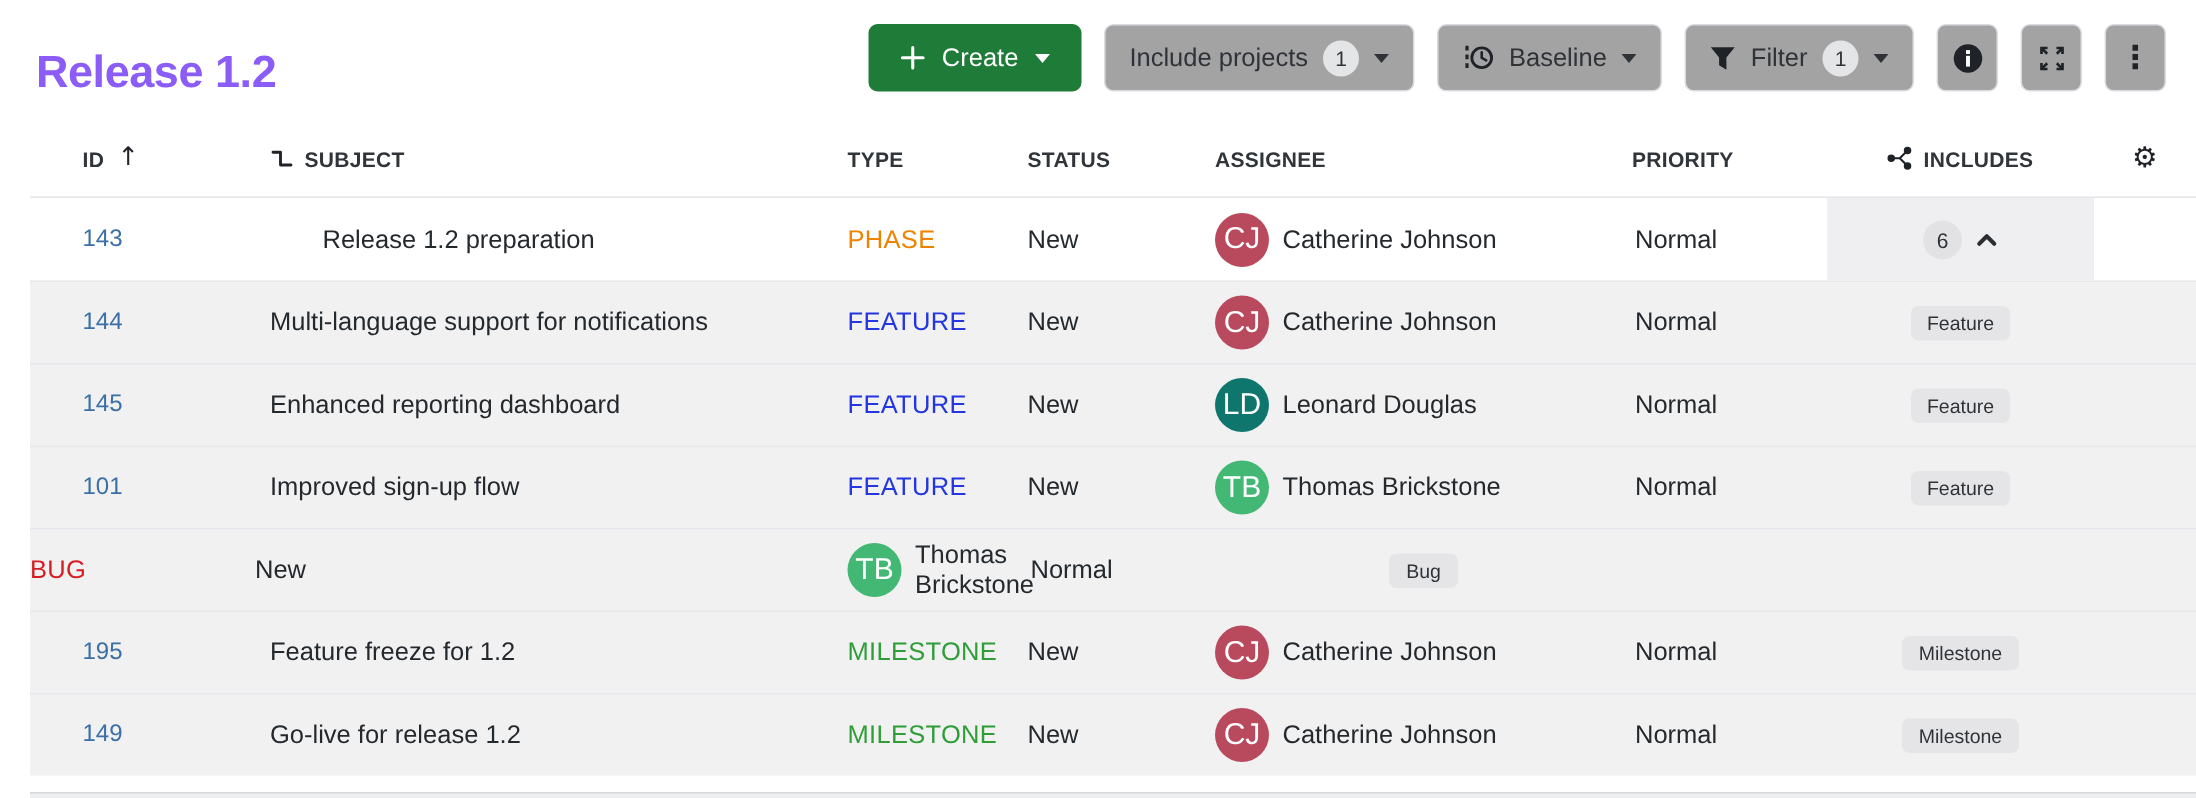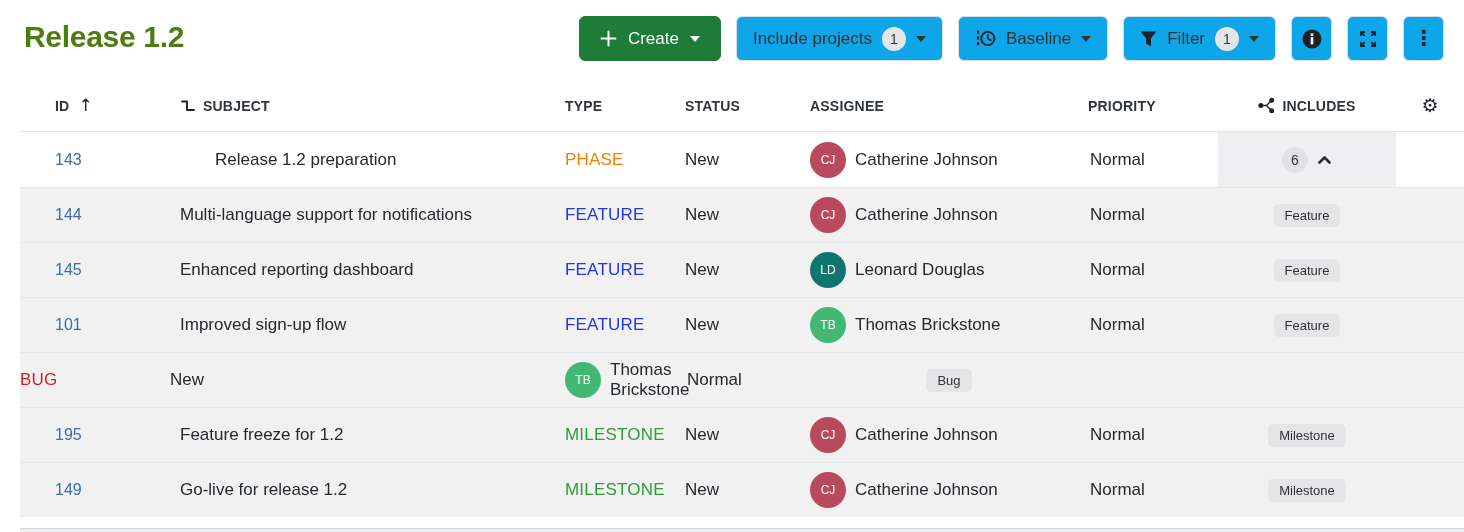--- a/index.html
+++ b/index.html
@@ -1,24 +1,24 @@
 <!DOCTYPE html>
 <html><head>
 <meta charset="utf-8">
 <style>
   * { margin:0; padding:0; box-sizing:border-box; }
   html,body { width:1464px; height:532px; overflow:hidden; background:#fff;
     font-family:"Liberation Sans","DejaVu Sans",sans-serif; color:#2f3338; }
 
   
   .topbar { display:flex; align-items:flex-start; padding:16px 20px 0 24px; height:80px; }
-  .page-title { font-size:30px; font-weight:700; color:#4d7c0f; letter-spacing:-0.3px; margin-top:4px; }
+  .page-title { font-size:30px; font-weight:700; color:#8b5cf6; letter-spacing:-0.3px; margin-top:16px; }
   .toolbar { margin-left:auto; display:flex; gap:15px; }
   .btn { display:inline-flex; align-items:center; gap:10px; height:45px; padding:0 16px;
-    background:#0ea5e9; border:1px solid #d9dde2; border-radius:6px; font-size:17px;
+    background:#a3a3a3; border:1px solid #d9dde2; border-radius:6px; font-size:17px;
     color:#2f3338; cursor:pointer; font-family:inherit; white-space:nowrap; }
   .btn-icon { width:41px; padding:0; justify-content:center; }
   .btn-create { background:#1e7c38; border-color:#1e7c38; color:#fff; padding:4px 20px; gap:11px; }
   .caret { width:10px; height:6px; flex:none; }
   .badge { width:24px; height:24px; border-radius:50%; background:#e4e5e7; color:#333;
     font-size:14px; display:inline-flex; align-items:center; justify-content:center; }
   .glyph { font-family:"DejaVu Sans",sans-serif; line-height:1; }
   .kebab-glyph { font-size:21px; font-weight:700; color:#1f2328; letter-spacing:0; }
 
   
@@ -37,21 +37,21 @@
   .row { height:55px; align-items:center; background:#fff; font-size:17px; color:#24292e; cursor:pointer; }
   .row.child { background:#f1f1f2; }
   .row + .row { border-top:1px solid #e5e8eb; }
   .cell { display:flex; align-items:center; height:100%; }
   .c-id { padding-left:35px; }
   .id-link { color:#3b6fa6; text-decoration:none; font-size:16px; }
   .c-subject { padding-left:10px; }
   .subject.parent-indent { margin-left:35px; }
   .c-type { font-weight:400; font-size:17px; letter-spacing:0.2px; }
   .c-assignee { gap:9px; }
-  .avatar { width:36px; height:36px; border-radius:50%; color:#fff; font-size:12px;
+  .avatar { width:36px; height:36px; border-radius:50%; color:#fff; font-size:20px;
     display:inline-flex; align-items:center; justify-content:center; flex:none; }
   .c-priority { padding-left:2px; }
   .c-includes { justify-content:center; }
   .c-includes.expanded { background:#efeff1; gap:9px; }
   .count-badge { width:26px; height:26px; border-radius:50%; background:#e2e2e4; color:#2f3338;
     font-size:14px; display:inline-flex; align-items:center; justify-content:center; }
   .chev { width:15px; height:10px; }
   .chip { background:#e5e5e7; border-radius:5px; padding:4px 11px; font-size:13px; color:#2f3338; }
 
   .bottom-track { position:fixed; left:20px; right:0; top:528px; height:4px;

